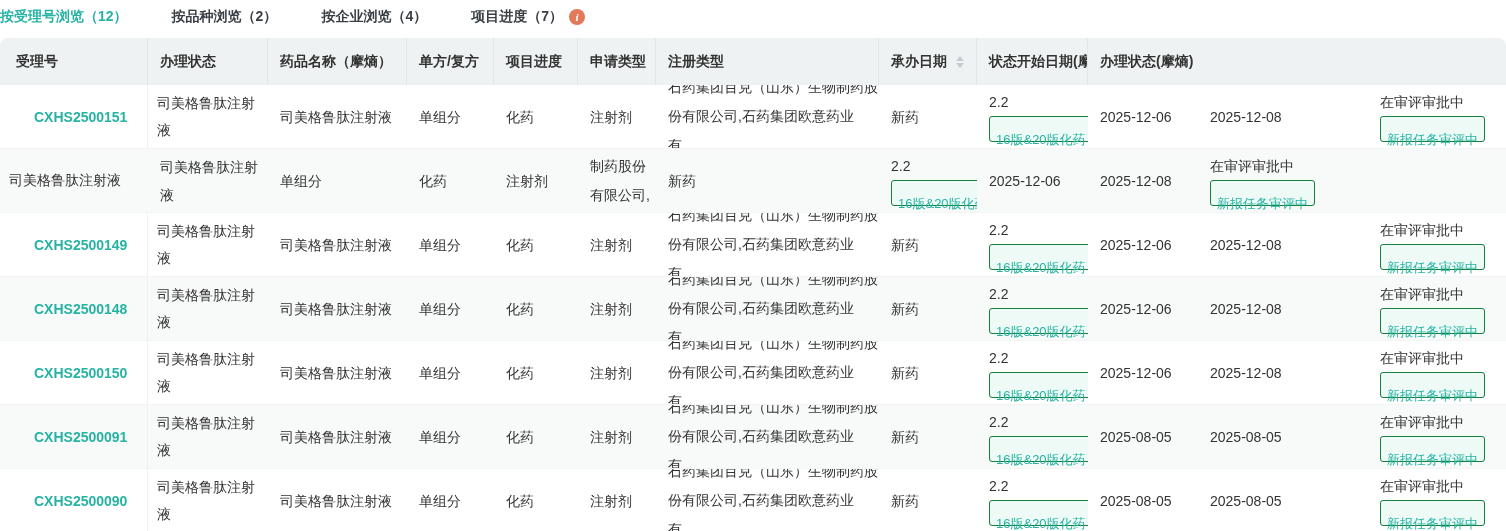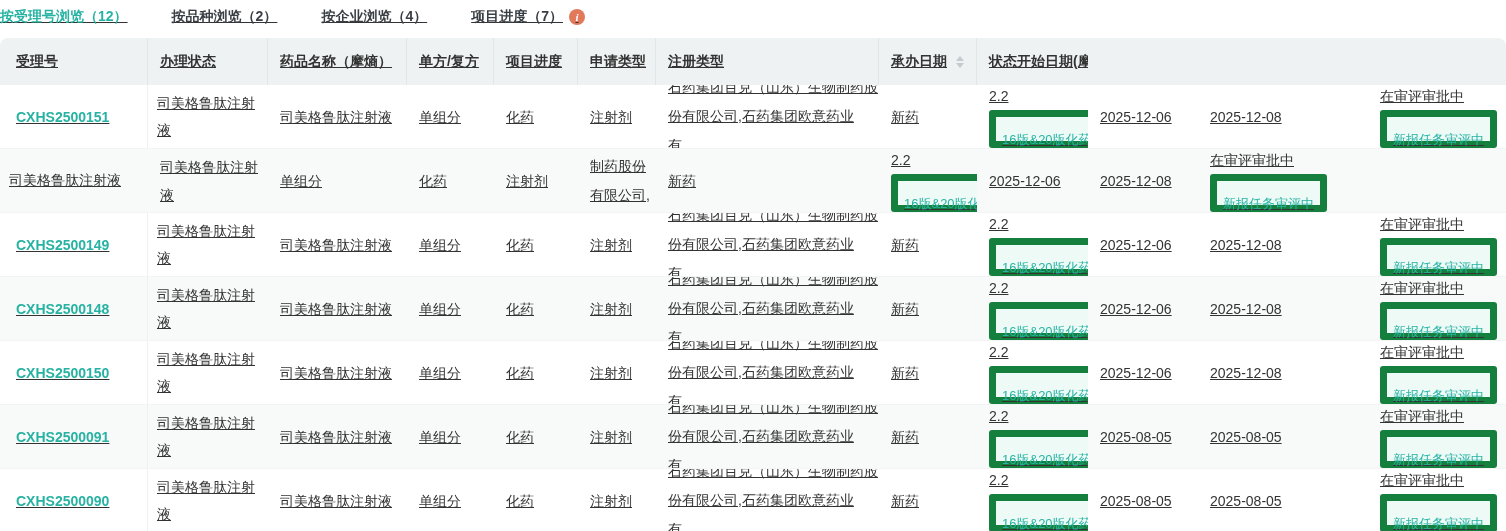--- a/index.html
+++ b/index.html
@@ -1,20 +1,20 @@
 <!DOCTYPE html>
 <html><head>
 <meta charset="utf-8">
 <style>
   * { margin:0; padding:0; box-sizing:border-box; }
   html,body { background:#fff; }
   body { font-family:"Liberation Sans","DejaVu Sans",sans-serif; color:#333; }
   .page {
     position:relative; width:1506px; height:531px;
-    background:#fff; overflow:hidden;text-decoration:underline;
+    background:#fff; overflow:hidden;
   }
 
   
   .tabbar {
     display:flex; align-items:center;
     height:38px; padding:0 0 4px 0;
   }
   .tab {
     font-size:14px; font-weight:700; color:#3a3f45;
     margin-right:44px; cursor:pointer; white-space:nowrap;
@@ -57,32 +57,32 @@
     grid-template-columns:148px 120px 139px 87px 84px 78px 223px 98px 111px 110px 170px 138px;
     height:64px; background:#fff;
     border-bottom:1px solid #f3f4f6;
   }
   .tr:nth-child(even) { background:#f8f9f9; }
   .td {
     display:flex; flex-direction:column; justify-content:center; align-items:flex-start;
     padding-left:12px; font-size:14px; line-height:28px; color:#333;
     overflow:hidden;
   }
-  .td.col-acceptance { padding-left:16px; border-right:1px solid #eef0f1; }
+  .td.col-acceptance { padding-left:34px; border-right:1px solid #eef0f1; }
   .td.col-drugname { padding-left:9px; padding-right:11px; line-height:27px; }
   .td.col-company { padding-right:1px; line-height:29px; }
   .link {
     color:#26b3a3; font-weight:700; font-size:14px;
     text-decoration:none; cursor:pointer;
   }
   .badge {
     display:inline-block; margin-top:3px;
     padding:12px 6px; height:23px; line-height:21px;
     font-size:13px; color:#26b3a3;
-    background:#edfaf6; border:7px solid #15803d; border-radius:3px;
+    background:#edfaf6; border:1px solid #15803d; border-radius:3px;
     white-space:nowrap;
   }
   .stack-top { line-height:22px; }
 </style>
 </head>
 <body>
 
 <div class="page">
 
   <div class="tabbar">
@@ -117,20 +117,27 @@
             <i class="down"></i>
           </span>
       </div>
       <div class="th sortable">
         <span>状态开始日期(摩熵)</span>
         <span class="sort">
             <i class="up"></i>
             <i class="down"></i>
           </span>
       </div>
+      <div class="th sortable">
+        <span>办理状态(摩熵)</span>
+        <span class="sort">
+            <i class="up"></i>
+            <i class="down"></i>
+          </span>
+      </div>
     </div>
     <div class="tbody">
     <div class="tr">
       <div class="td col-acceptance">
         <span class="link">CXHS2500151</span>
       </div>
       <div class="td col-drugname">司美格鲁肽注射液</div>
       <div class="td">司美格鲁肽注射液</div>
       <div class="td">单组分</div>
       <div class="td">化药</div>

